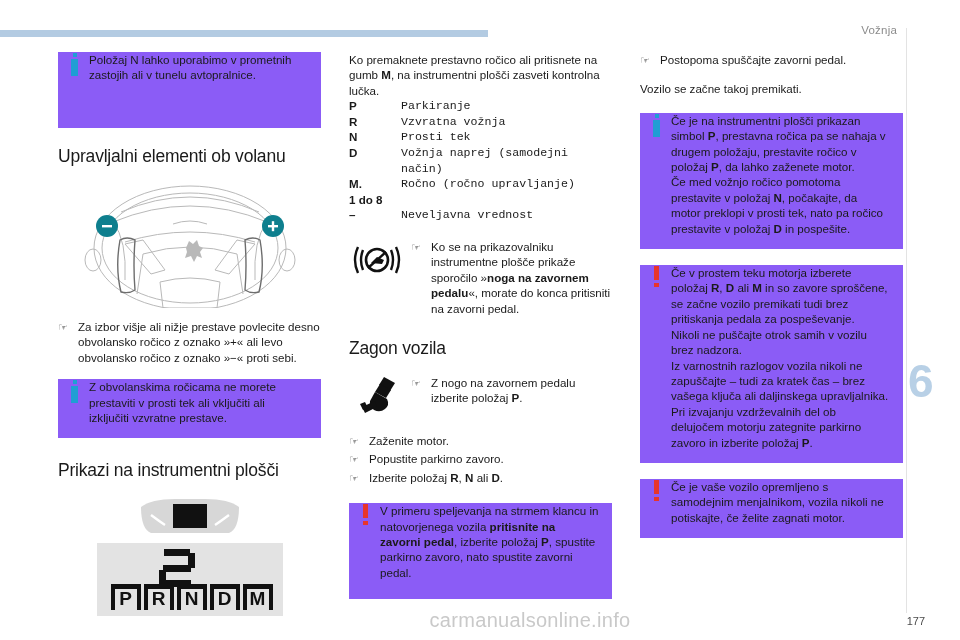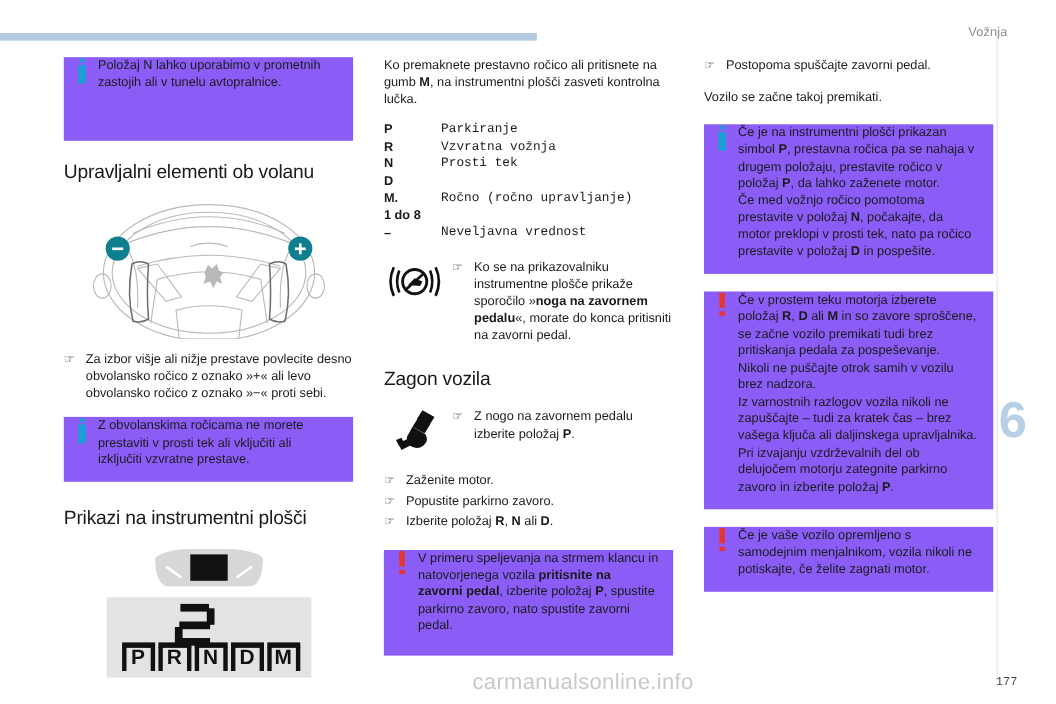--- a/index.html
+++ b/index.html
@@ -19,21 +19,21 @@
     position: absolute;
     top: 30px;
     left: 0;
     width: 488px;
     height: 7px;
     background: #b3cbe2;
   }
   .header-title {
     position: absolute;
     top: 24px;
-    right: 44px;
+    right: 63px;
     font-size: 11.5px;
     color: #8c8c8c;
     letter-spacing: .2px;
   }
 
   
   .chapter-rule {
     position: absolute;
     left: 906px;
     top: 28px;
@@ -62,21 +62,20 @@
   }
   .col {
     width: 263px;
     position: relative;
   }
 
   
   p.body {
     font-size: 11.6px;
     line-height: 15.4px;
-    margin-bottom: 12px;
   }
   p.body.tight { margin-bottom: 0; }
 
   h2.section {
     font-size: 17.5px;
     font-weight: normal;
     line-height: 21px;
     margin: 22px 0 14px 0;
     letter-spacing: -0.2px;
   }
@@ -278,21 +277,20 @@
     color: #c9c9c9;
     letter-spacing: .3px;
     padding-left: 100px;
   }
   .page-number {
     position: absolute;
     right: 35px;
     bottom: 13px;
     font-size: 11px;
     color: #4a4a4a;
-    font-family: Liberation Mono, monospace;
   }
 
   b, .bold { font-weight: bold; }
 </style>
 </head>
 <body>
 
 <div class="header-bar"></div>
 <div class="header-title">Vožnja</div>
 
@@ -433,20 +431,21 @@
       <div class="defrow">
         <span class="term">R</span>
         <span class="desc">Vzvratna vožnja</span>
       </div>
       <div class="defrow">
         <span class="term">N</span>
         <span class="desc">Prosti tek</span>
       </div>
       <div class="defrow">
         <span class="term">D</span>
+        <span class="desc">Vožnja naprej (samodejni način)</span>
       </div>
       <div class="defrow">
         <span class="term">M.</span>
         <span class="desc">Ročno (ročno upravljanje)</span>
       </div>
       <div class="defrow">
         <span class="term">1 do 8</span>
       </div>
       <div class="defrow">
         <span class="term">–</span>

